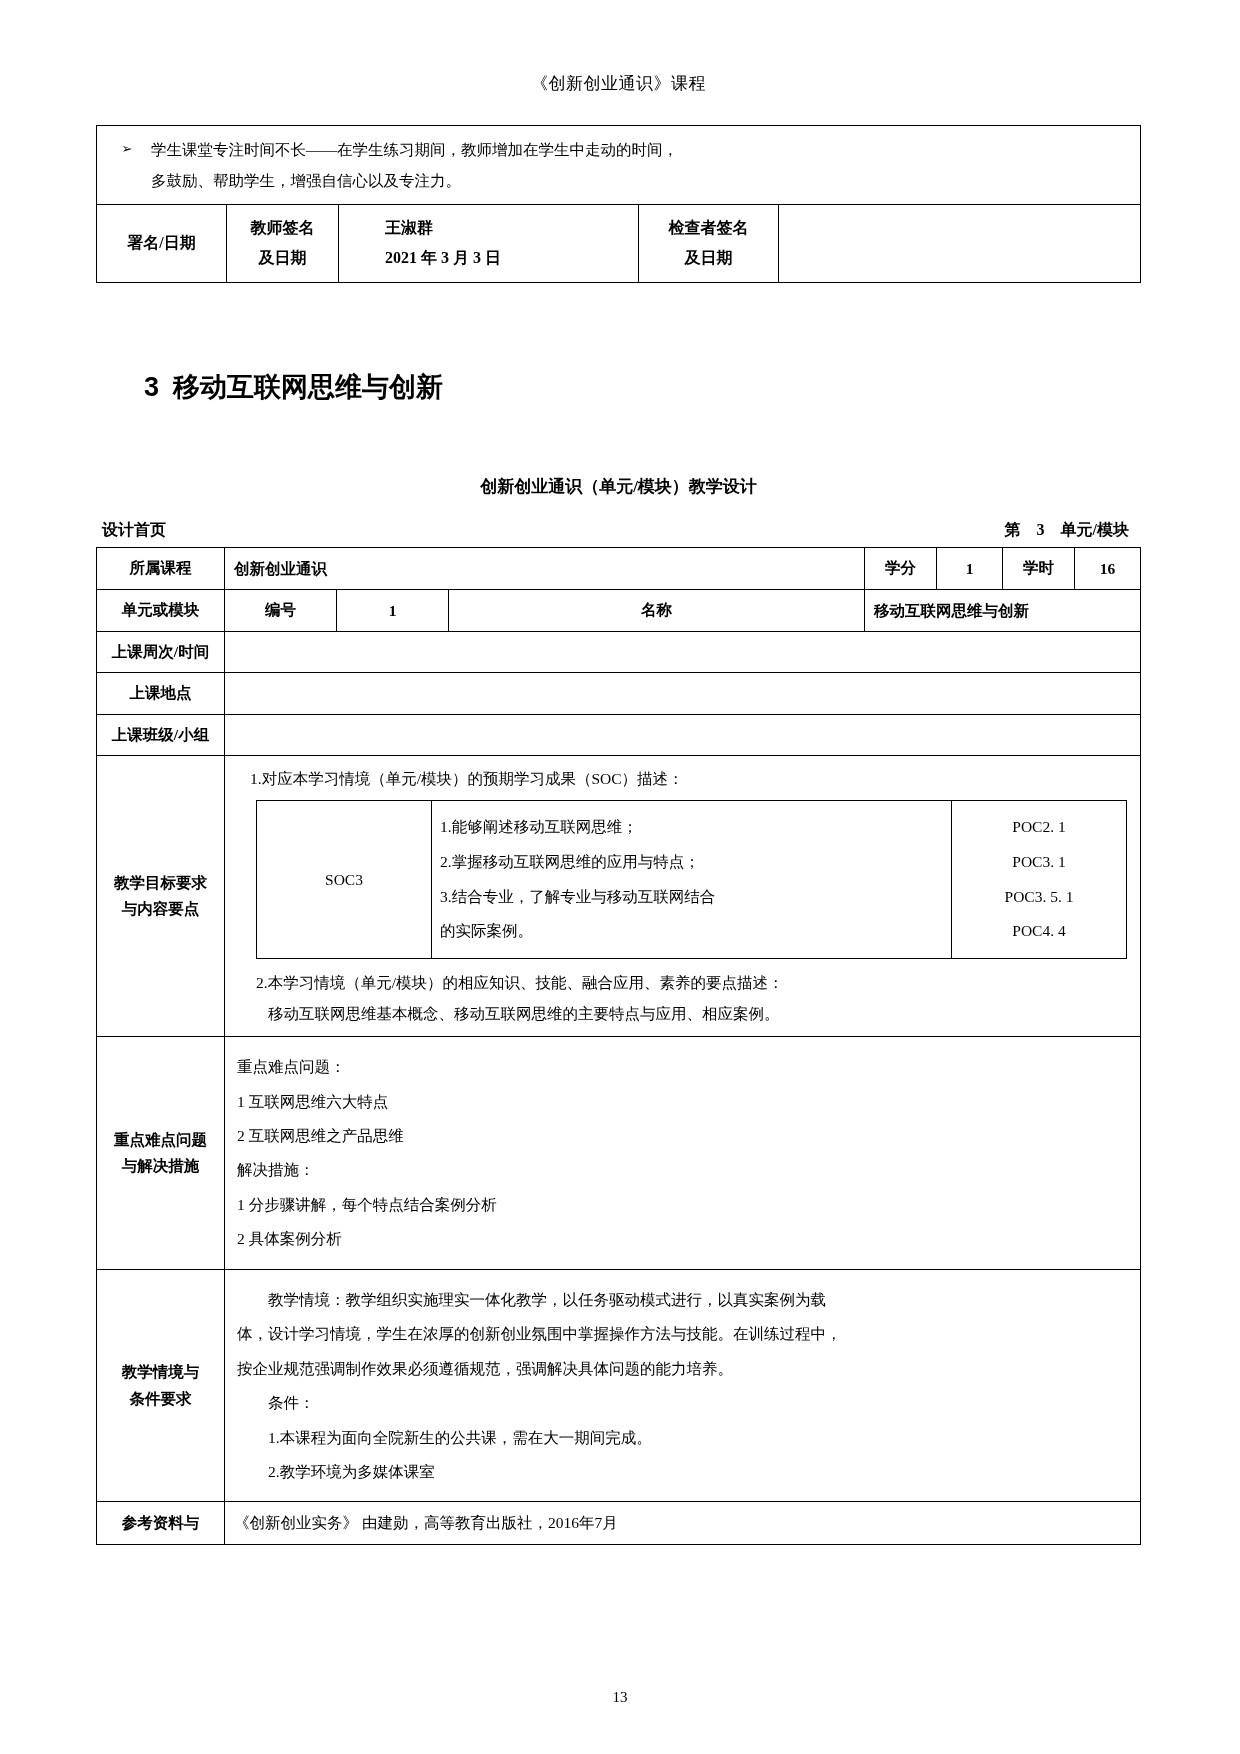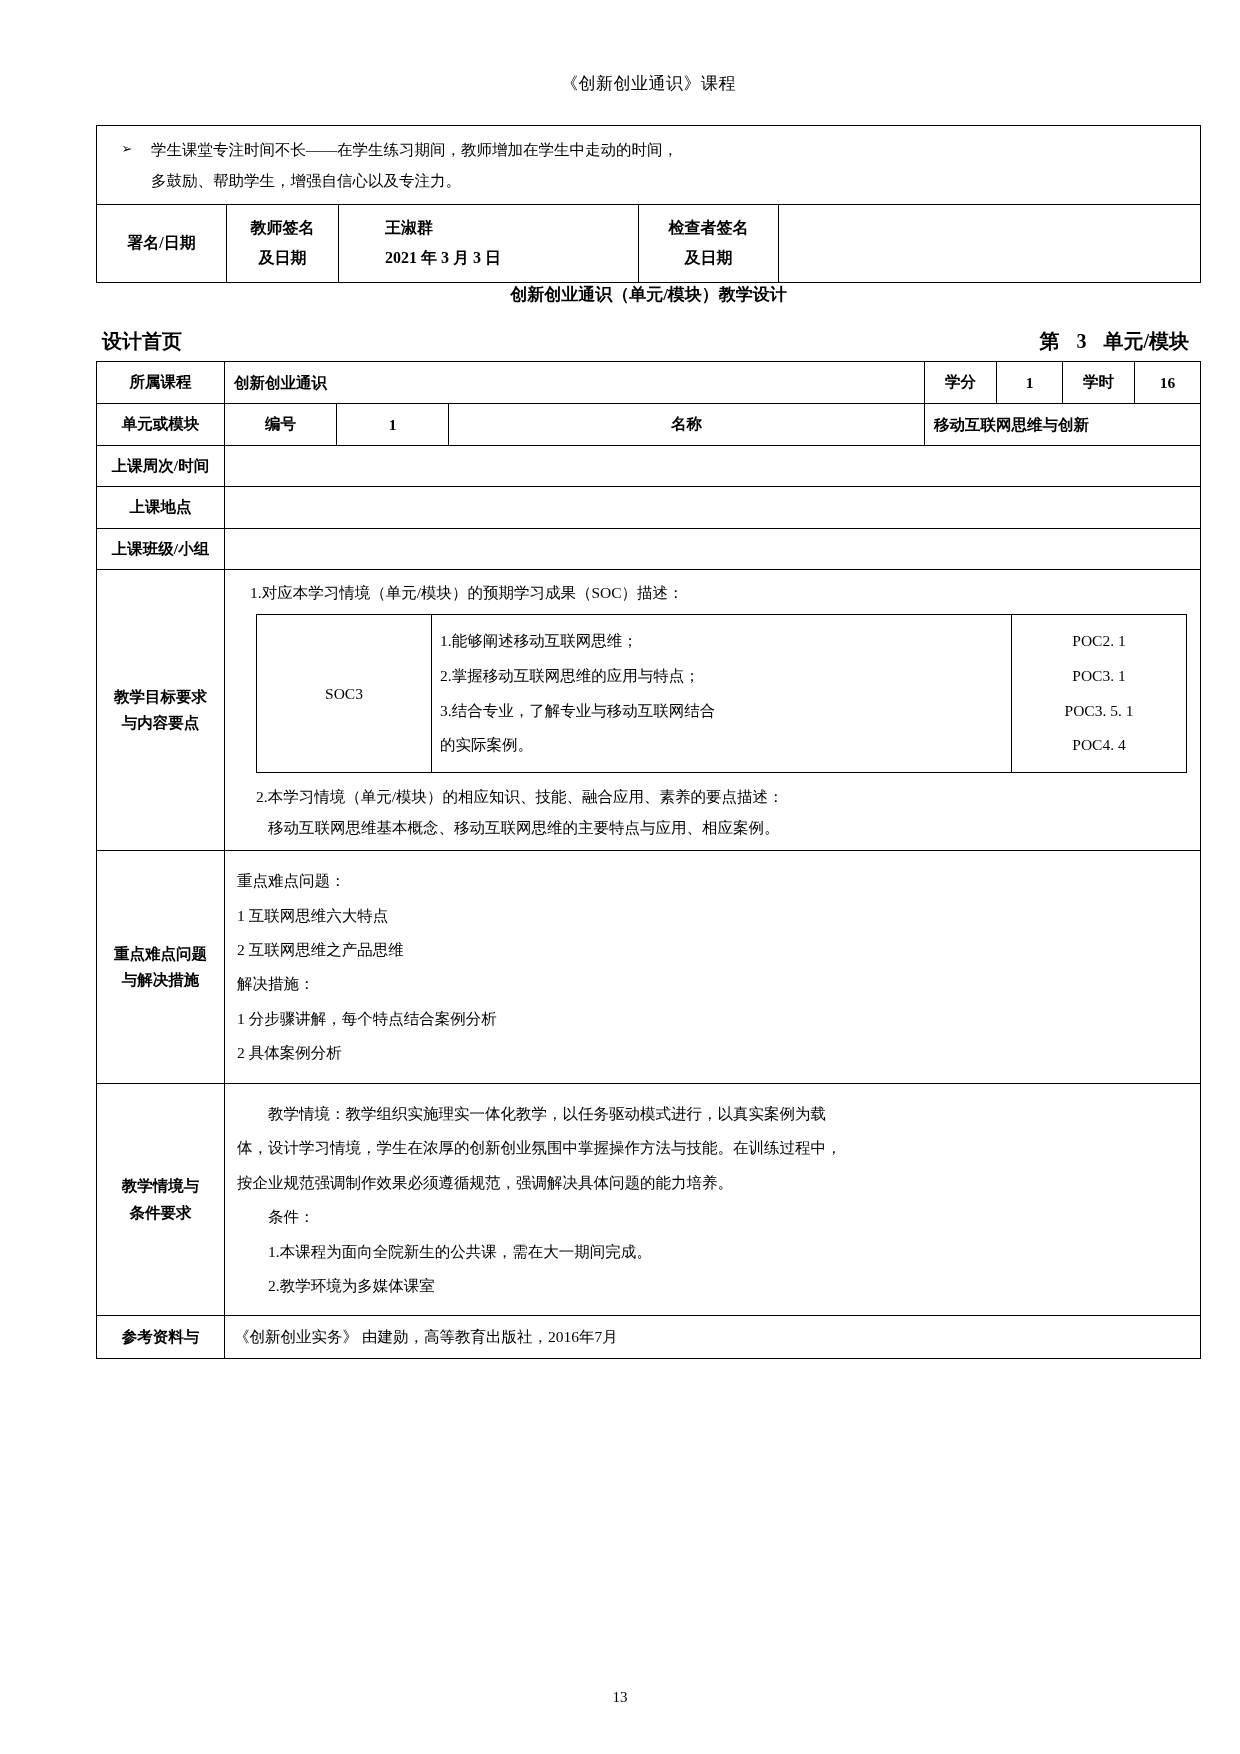--- a/index.html
+++ b/index.html
@@ -11,21 +11,21 @@
     width: 1240px;
     height: 1754px;
     font-family: "Liberation Serif", "DejaVu Serif", serif;
     color: #000;
     position: relative;
   }
   .page {
     width: 1240px;
     height: 1754px;
     box-sizing: border-box;
-    padding: 72px 39px 40px 96px;
+    padding: 72px 99px 40px 96px;
     position: relative;
   }
   .header-title {
     text-align: center;
     font-size: 17px;
     letter-spacing: 0.5px;
     margin-bottom: 30px;
     font-family: "Liberation Serif", "DejaVu Serif", serif;
   }
 
@@ -91,21 +91,21 @@
   .doc-title {
     text-align: center;
     font-weight: bold;
     font-size: 17px;
     margin-bottom: 22px;
   }
   .subhead-row {
     display: flex;
     justify-content: space-between;
     font-weight: bold;
-    font-size: 20px;
+    font-size: 16px;
     margin-bottom: 6px;
     padding: 0 6px;
   }
   .subhead-right span { margin: 0 6px; }
 
   
   .main-table td { padding: 7px 9px; font-size: 15.5px; }
   .label-cell {
     text-align: center;
     font-weight: bold;
@@ -188,20 +188,23 @@
       </td>
       <td class="sig-label">
         <div>检查者签名</div>
         <div>及日期</div>
       </td>
       <td></td>
     </tr>
   </tbody>
     </table>
 
+  <div class="chapter">
+    <span class="num">3</span><span>移动互联网思维与创新</span>
+  </div>
 
   <div class="doc-title">创新创业通识（单元/模块）教学设计</div>
 
   <div class="subhead-row">
     <div>设计首页</div>
     <div class="subhead-right">
       <span>第</span>
       <span>3</span>
       <span>单元/模块</span>
     </div>

